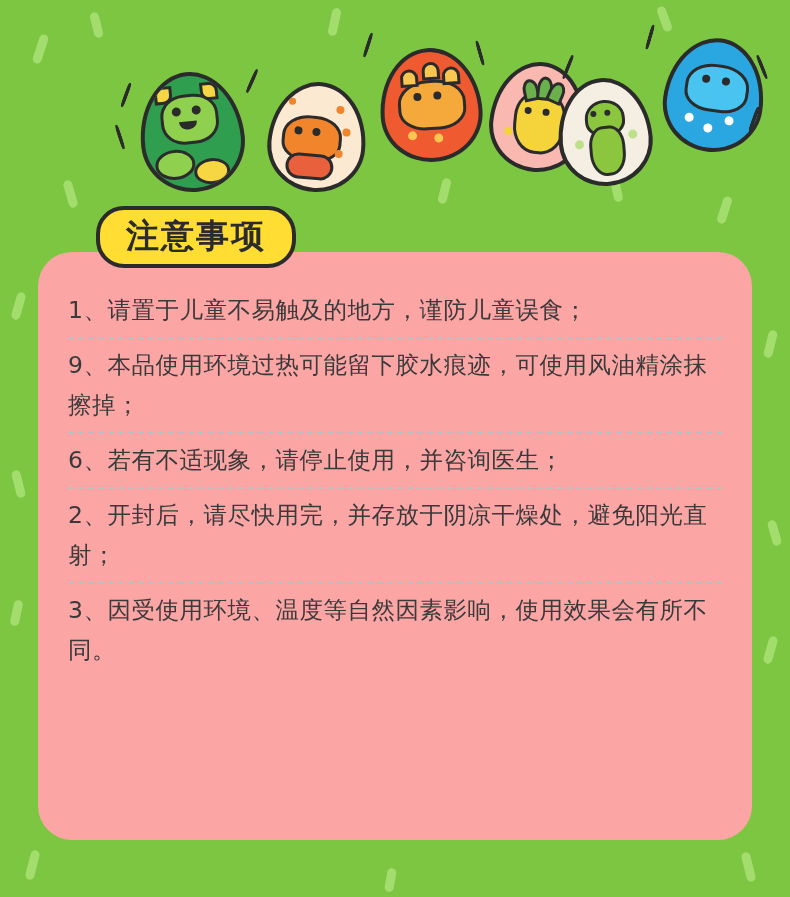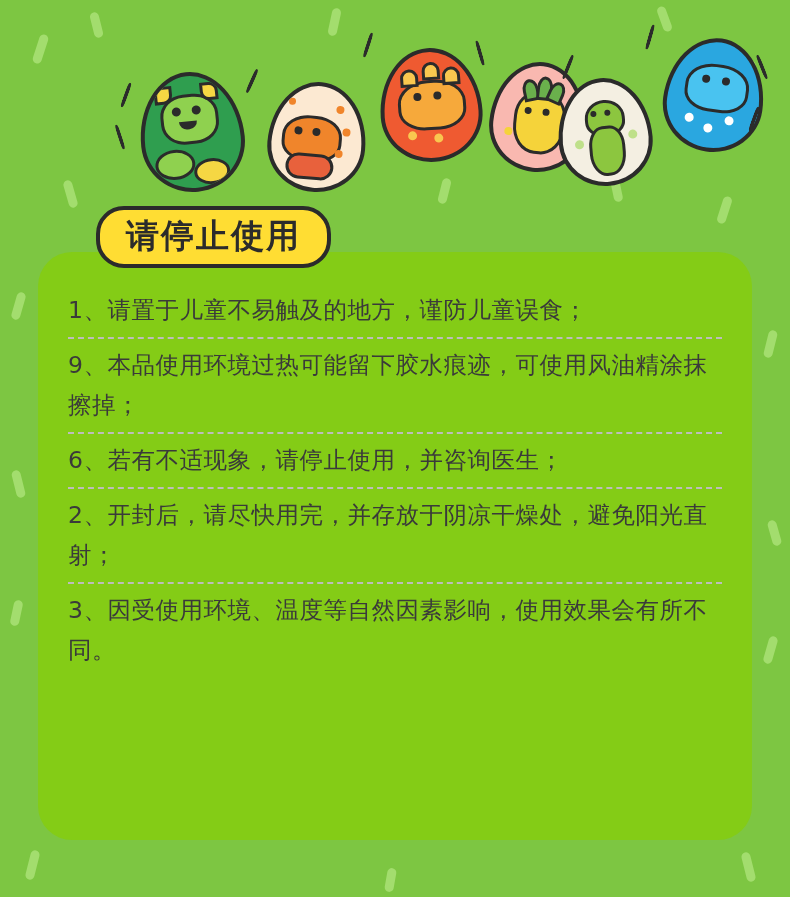--- a/index.html
+++ b/index.html
@@ -62,21 +62,21 @@
     width: 0;
   }
 
   
   .card {
     position: absolute;
     left: 38px;
     top: 252px;
     width: 714px;
     height: 588px;
-    background: #84cc16;
+    background: #fca5a5;
     border-radius: 34px;
     box-sizing: border-box;
   }
 
   
   .badge {
     position: absolute;
     left: 96px;
     top: 206px;
     background: #ffdd33;
@@ -252,16 +252,16 @@
 
       <div class="item">
         <div class="item-text">3、因受使用环境、温度等自然因素影响，使用效果会有所不同。</div>
 
       </div>
 
     </div>
   </div>
 
   <div class="badge">
-    <div class="badge-text">请停止使用</div>
+    <div class="badge-text">注意事项</div>
   </div>
 
 </div>
 
 </body></html>

